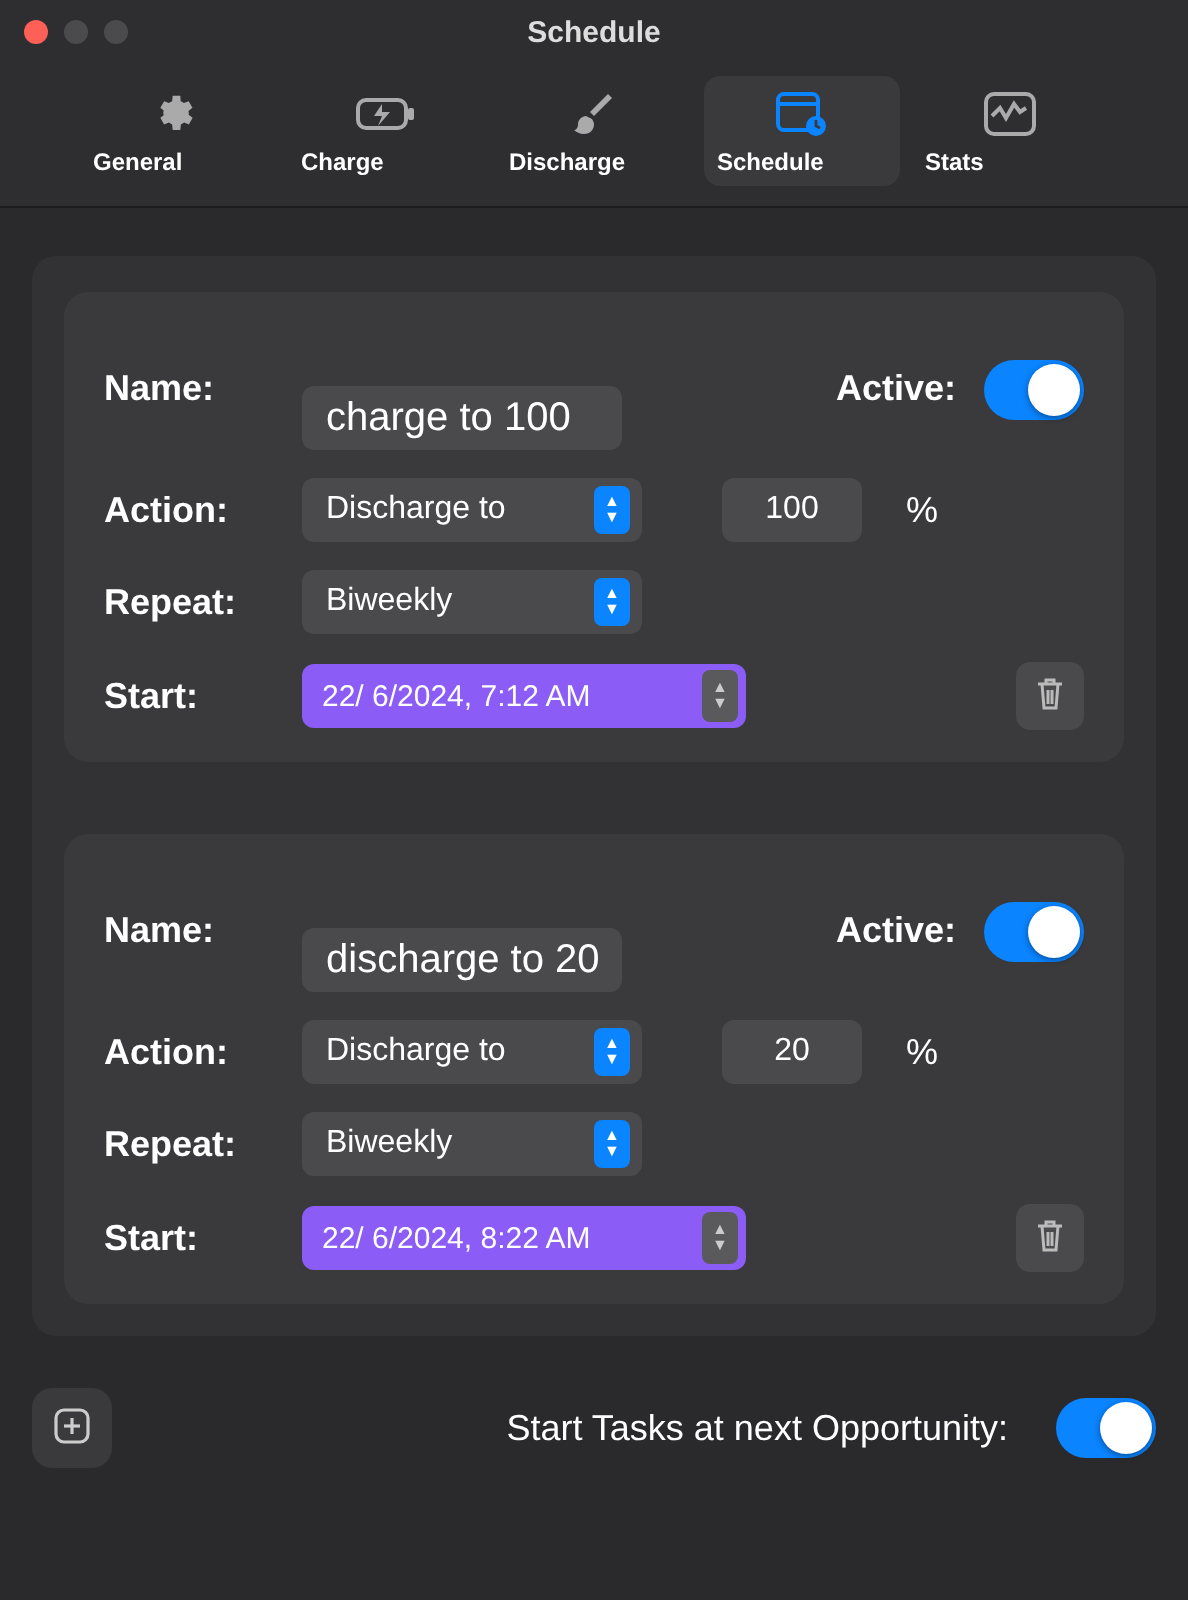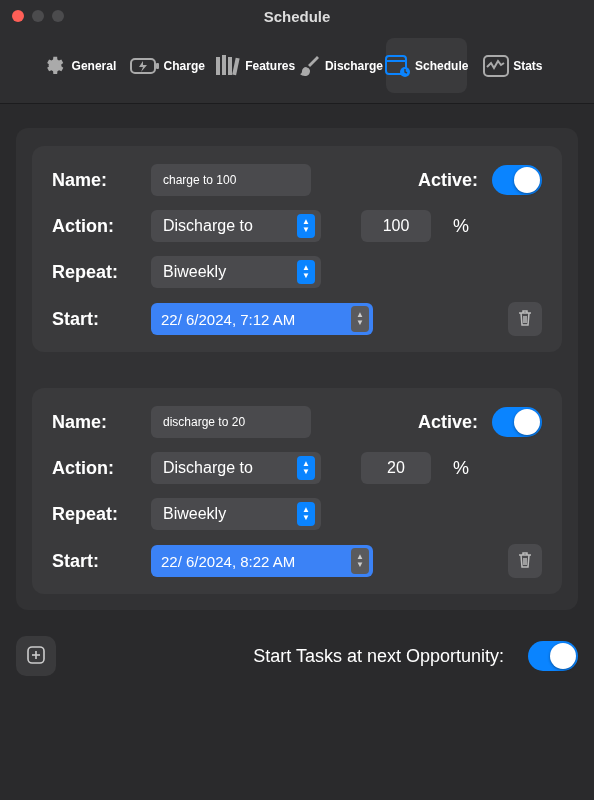--- a/index.html
+++ b/index.html
@@ -40,21 +40,21 @@
     height: 72px;
     display: flex;
     gap: 6px;
     padding: 6px 40px 10px;
     border-bottom: 1px solid #1c1c1e;
     align-items: stretch;
     justify-content: center;
   }
   .toolbar-item {
     display: flex;
-    flex-direction: row;
+    flex-direction: column;
     align-items: center;
     justify-content: center;
     gap: 4px;
     padding: 4px 10px;
     border-radius: 8px;
     color: #8e8e93;
     font-size: 12px;
     min-width: 68px;
   }
   .toolbar-item .icon { color: #aaa; display:flex; align-items:center; justify-content:center; height:26px; }
@@ -111,22 +111,23 @@
     font-size: 18px;
     color: #fff;
   }
   .text-input {
     background: #4a4a4d;
     border: none;
     border-radius: 6px;
     height: 32px;
     padding: 0 12px;
     color: #fff;
-    font-size: 12px;
+    font-size: 20px;
     width: 160px;
+    margin-top: 29px;
   }
   .spacer { flex: 1; }
   .active-label {
     font-weight: 600;
     font-size: 18px;
     color: #fff;
   }
   .toggle {
     width: 50px; height: 30px;
     background: #0a84ff;
@@ -174,21 +175,21 @@
     text-align: center;
     margin-left: 26px;
   }
   .pct {
     font-size: 18px;
     font-weight: 500;
     color: #fff;
     margin-left: 8px;
   }
   .datetime {
-    background: #3b82f6;
+    background: #8b5cf6;
     border-radius: 6px;
     height: 32px;
     display: flex;
     align-items: center;
     padding: 0 4px 0 10px;
     color: #fff;
     font-size: 15px;
     width: 222px;
     gap: 4px;
   }
@@ -252,31 +253,20 @@
   </div>
   <div class="toolbar-item">
     <span class="icon">
       <svg width="30" height="20" viewBox="0 0 30 20" fill="none" stroke="currentColor" stroke-width="2">
           <rect x="1" y="3" width="24" height="14" rx="4"></rect>
           <rect x="26" y="7" width="3" height="6" rx="1" fill="currentColor" stroke="none"></rect>
           <path d="M13 5l-4 6h4l-2 5 6-7h-4z" fill="currentColor" stroke="none"></path>
         </svg>
     </span>
     <span class="label">Charge</span>
-  </div>
-  <div class="toolbar-item">
-    <span class="icon">
-      <svg width="26" height="22" viewBox="0 0 26 22" fill="currentColor">
-          <rect x="1" y="2" width="4" height="18"></rect>
-          <rect x="7" y="0" width="4" height="20"></rect>
-          <rect x="13" y="2" width="4" height="18"></rect>
-          <rect x="19" y="3" width="4" height="17" transform="rotate(12 21 11)"></rect>
-        </svg>
-    </span>
-    <span class="label">Features</span>
   </div>
   <div class="toolbar-item">
     <span class="icon">
       <svg width="22" height="24" viewBox="0 0 22 24" fill="currentColor">
           <path d="M18 2l2 2-9 9-2-2 9-9zM7 13c-2 0-4 2-4 4 0 2-1 3-2 3 1 1 3 2 5 2 3 0 5-2 5-5 0-1-1-3-2-3l-2-1z"></path>
         </svg>
     </span>
     <span class="label">Discharge</span>
   </div>
   <div class="toolbar-item active">

